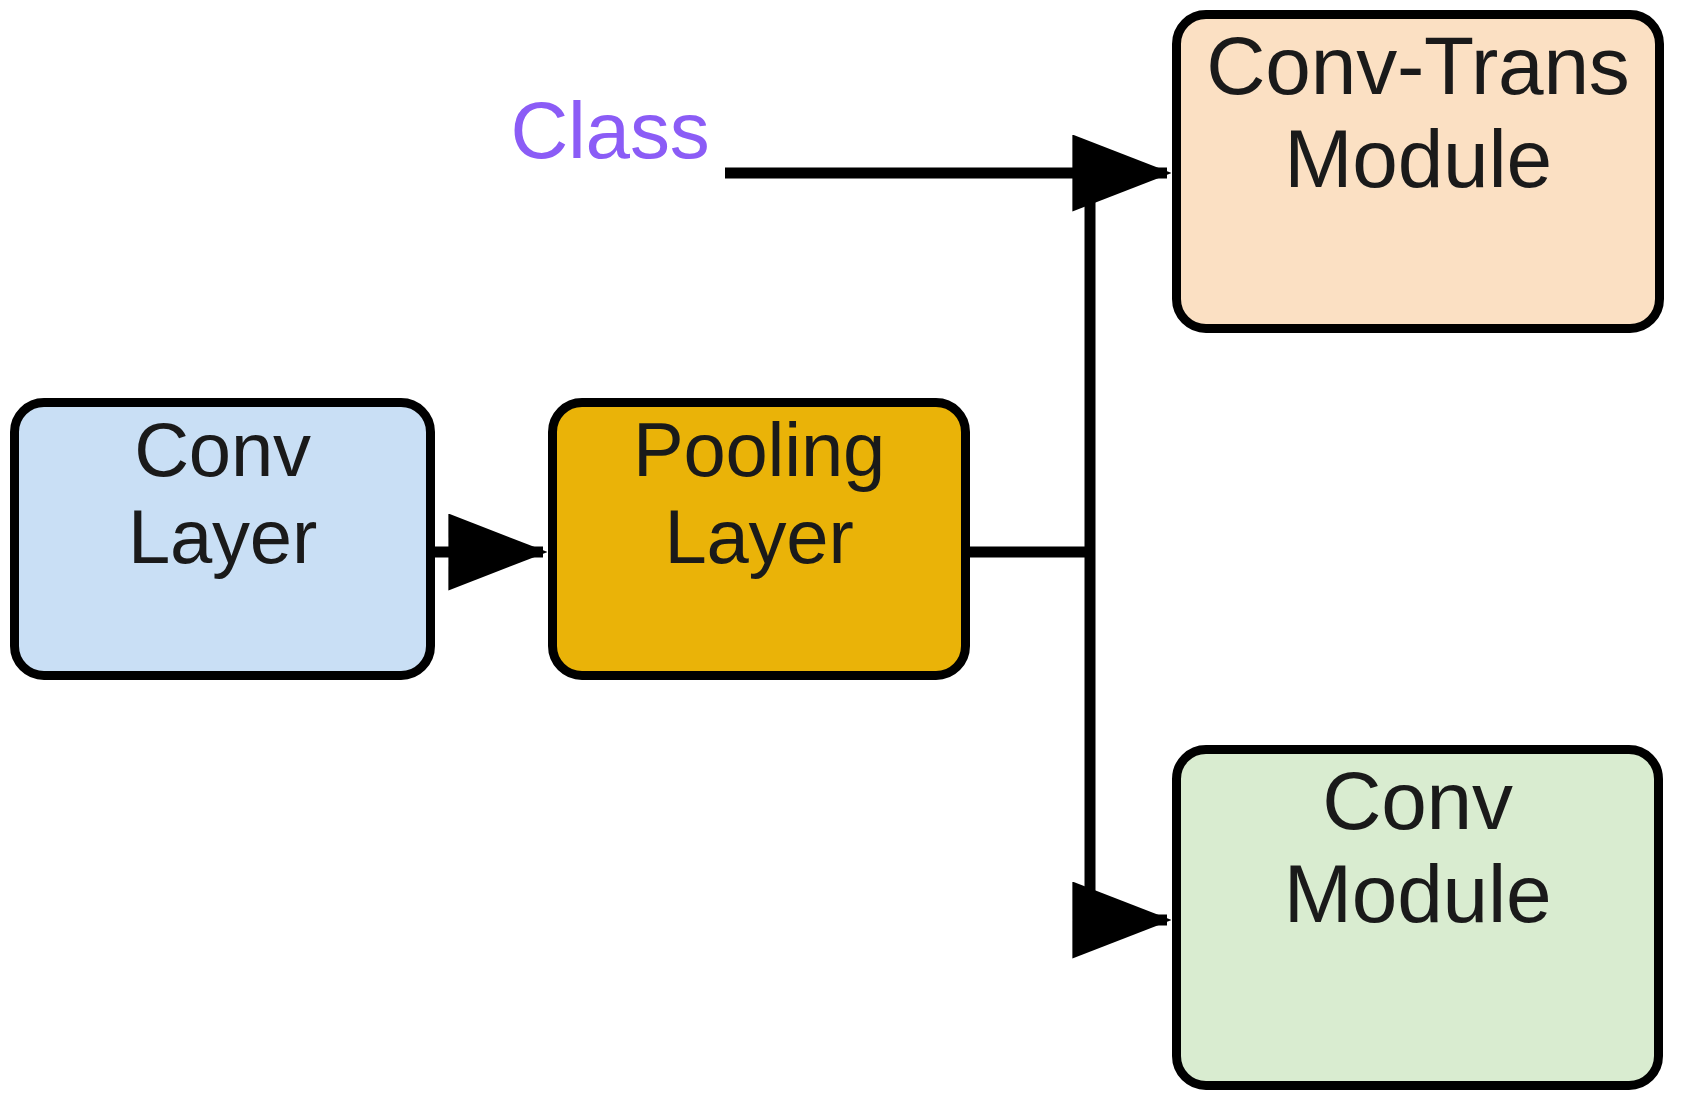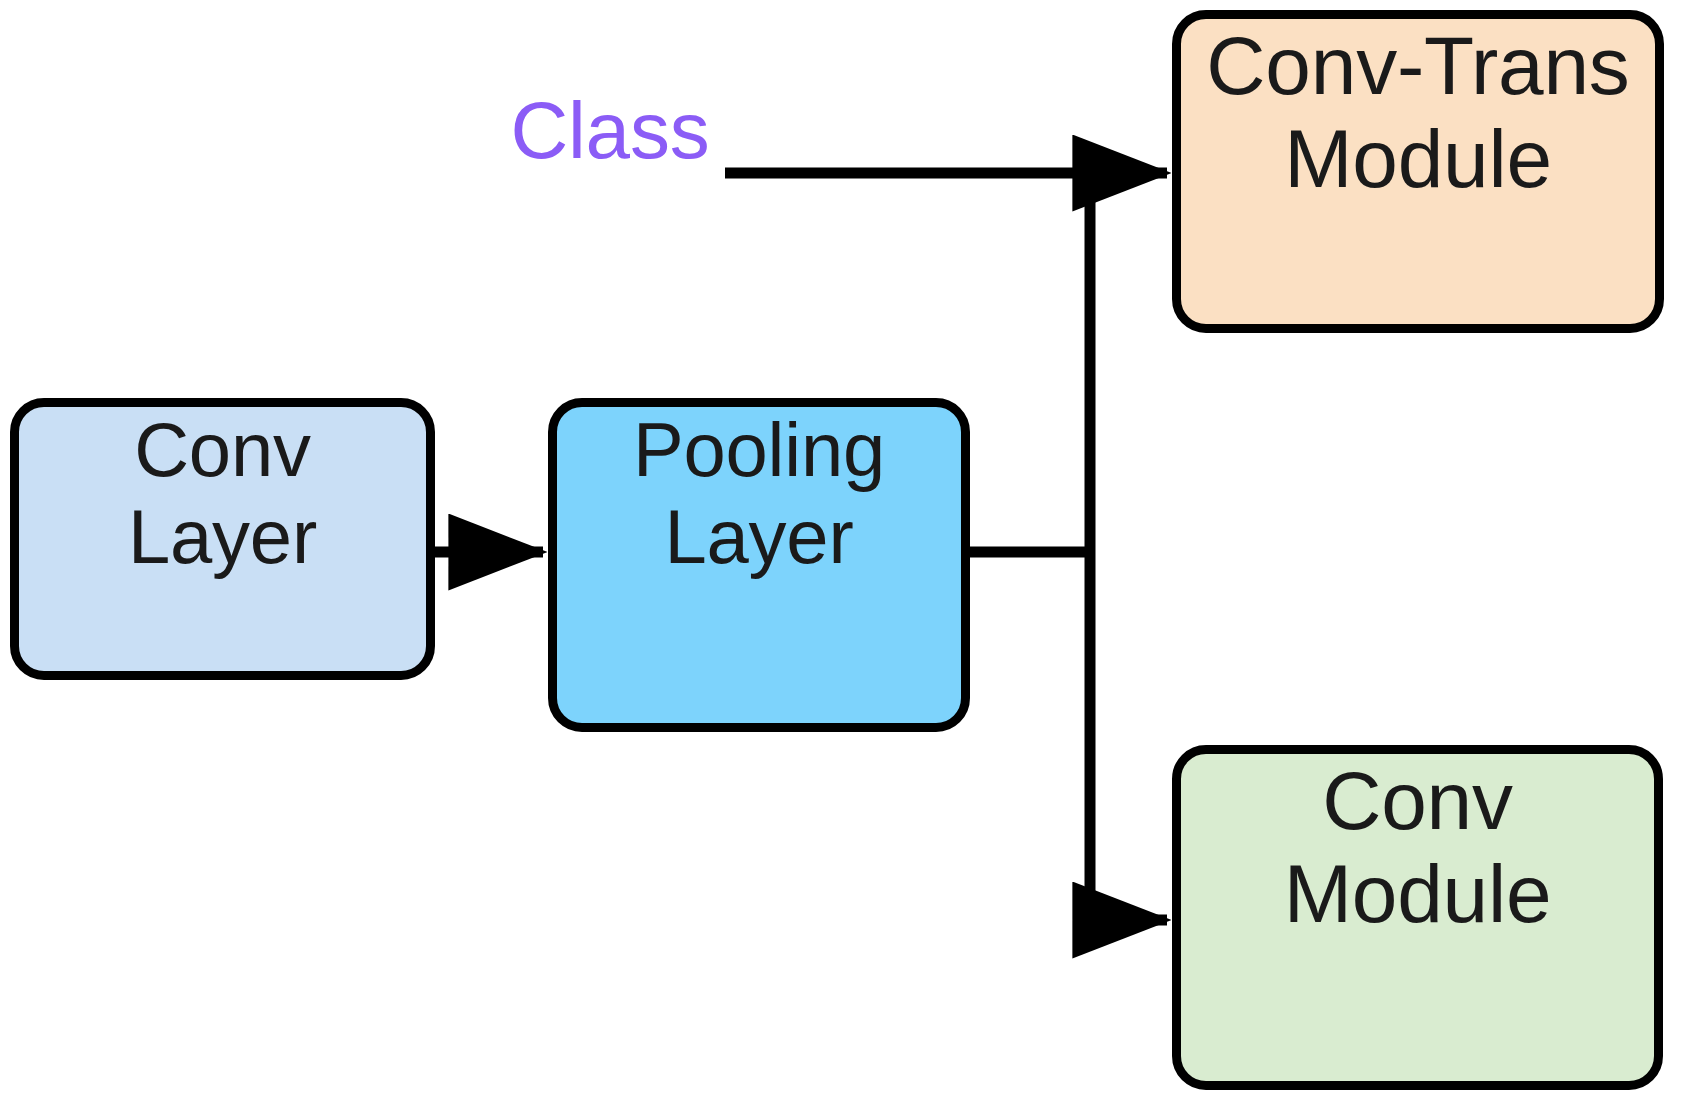--- a/index.html
+++ b/index.html
@@ -47,22 +47,22 @@
 
   
   #node-conv-layer {
     left: 10px;  top: 398px;
     width: 425px; height: 282px;
     background: #c9dff5;
     font-size: 76px;
   }
   #node-pooling-layer {
     left: 548px; top: 398px;
-    width: 422px; height: 334px;
-    background: #7dd3fc;
+    width: 422px; height: 282px;
+    background: #eab308;
     font-size: 76px;
   }
   #node-conv-trans-module {
     left: 1172px; top: 10px;
     width: 492px; height: 323px;
     background: #fbe0c3;
     font-size: 82px;
   }
   #node-conv-module {
     left: 1172px; top: 745px;

